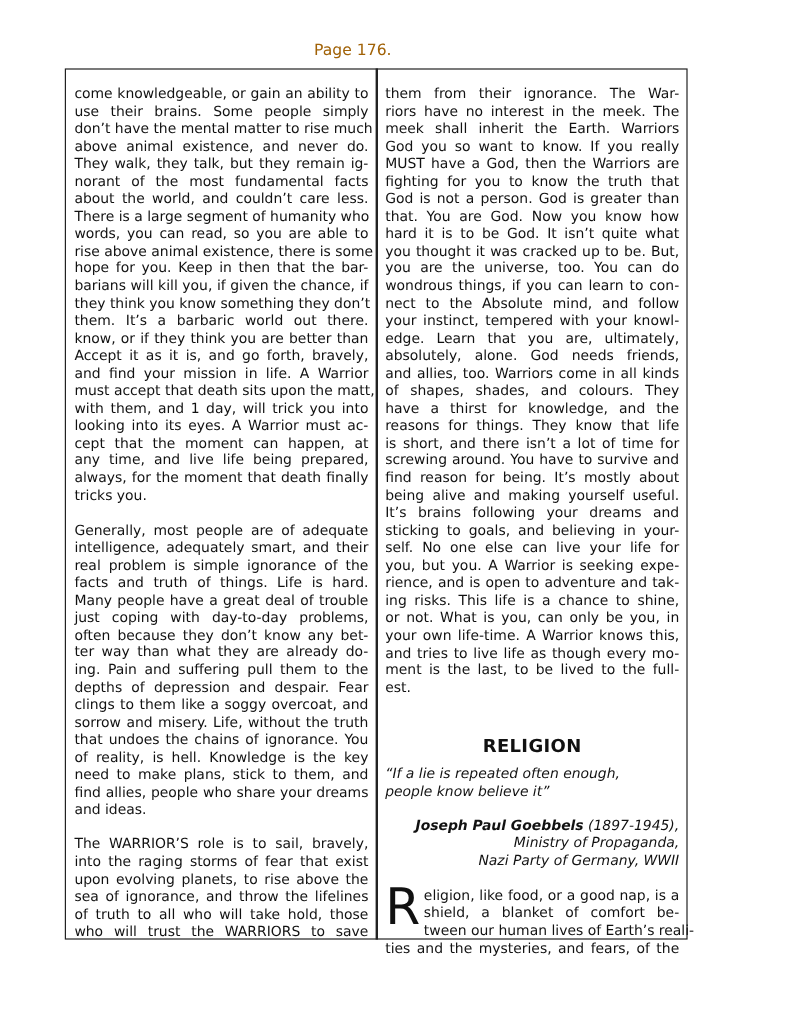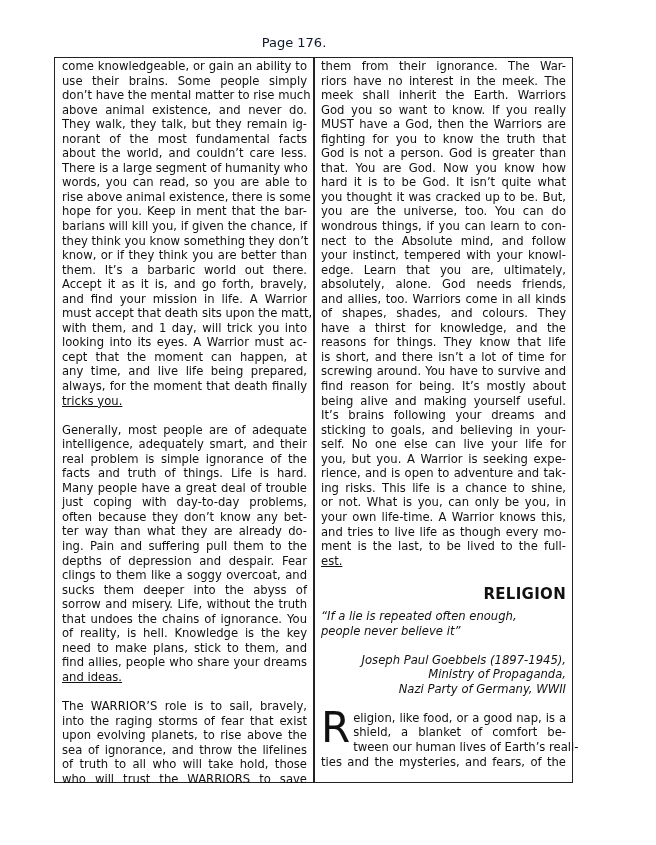--- a/index.html
+++ b/index.html
@@ -1,34 +1,34 @@
 <!DOCTYPE html>
 <html><head>
 <meta charset="utf-8">
 <style>
   html, body { margin:0; padding:0; background:#ffffff; }
   body { width:656px; height:845px; position:relative; overflow:hidden;
          font-family:"DejaVu Sans", "Liberation Sans", sans-serif; color:#111; }
   .page-title { position:absolute; left:0; width:588px; top:35px; text-align:center;
-                font-size:13px; color:#0f172a; }
+                font-size:13px; color:#a16207; }
   .frame { position:absolute; left:54px; top:57px; width:519px; height:726px;
            border:1.5px solid #222; box-sizing:border-box; }
   .divider { position:absolute; left:313px; top:57px; width:1.5px; height:726px; background:#222; }
-  .col { position:absolute; top:59px; font-size:11.6px; line-height:14.55px;
+  .col { position:absolute; top:71px; font-size:11.6px; line-height:14.55px;
          text-align:justify; }
   .col-left { left:62px; width:245px; }
   .col-right { left:321px; width:245px; }
   .line { display:block; white-space:nowrap; text-align:justify; text-align-last:justify; }
-  .line.last { text-align-last:left;text-decoration:underline; }
+  .line.last { text-align-last:left; }
   .gap { display:block; height:14.5px; }
-  .heading { display:block; text-align:right; font-weight:bold; font-size:15px;
-             margin-top:4px; margin-bottom:8px; letter-spacing:0.3px; }
+  .heading { display:block; text-align:center; font-weight:bold; font-size:15px;
+             margin-top:20px; margin-bottom:8px; letter-spacing:0.3px; }
   .quote { display:block; text-align:left; font-style:italic; }
   .attrib { display:block; text-align:right; font-style:italic; }
-  .attrib b { font-style:italic; font-weight:normal; }
+  .attrib b { font-style:italic; font-weight:bold; }
   .dropcap-wrap { position:relative; }
   .dropcap { float:left; font-size:42px; line-height:32px; margin-right:3px; margin-top:1px;
              font-family:"DejaVu Sans", sans-serif; }
 </style>
 </head>
 <body>
 
 <div class="page-title">Page 176.</div>
 
 <div class="frame"></div>
@@ -39,25 +39,25 @@
     <span class="line">come knowledgeable, or gain an ability to</span>
     <span class="line">use their brains.  Some people simply</span>
     <span class="line">don’t have the mental matter to rise much</span>
     <span class="line">above animal existence, and never do.</span>
     <span class="line">They walk, they talk, but they remain ig-</span>
     <span class="line">norant  of the most fundamental  facts</span>
     <span class="line">about  the world, and couldn’t care less.</span>
     <span class="line">There is a large segment of humanity who</span>
     <span class="line">words, you  can read, so you are able to</span>
     <span class="line">rise above animal existence, there is some</span>
-    <span class="line">hope for you.  Keep in ment that the bar-</span>
+    <span class="line">hope for you.  Keep in then that the bar-</span>
     <span class="line">barians will kill you, if given the chance, if</span>
     <span class="line">they think you know something they don’t</span>
+    <span class="line">them.  It’s a barbaric world out there.</span>
     <span class="line">know, or if they think you are better than</span>
-    <span class="line">them.  It’s a barbaric world out there.</span>
     <span class="line">Accept  it as it  is, and go forth, bravely,</span>
     <span class="line">and find your mission in life.  A Warrior</span>
     <span class="line">must accept that death sits upon the matt,</span>
     <span class="line">with them, and 1 day, will  trick you  into</span>
     <span class="line">looking into its eyes.  A Warrior must ac-</span>
     <span class="line">cept  that  the moment can happen, at</span>
     <span class="line">any time, and  live life being prepared,</span>
     <span class="line">always, for the moment that death finally</span>
     <span class="line last">tricks you.</span>
   </div>
@@ -67,21 +67,20 @@
     <span class="line">intelligence,  adequately smart, and their</span>
     <span class="line">real problem is simple ignorance of the</span>
     <span class="line">facts and truth of things.  Life is hard.</span>
     <span class="line">Many people have a great deal of trouble</span>
     <span class="line">just  coping  with day-to-day  problems,</span>
     <span class="line">often because they don’t  know any bet-</span>
     <span class="line">ter way than what  they are already do-</span>
     <span class="line">ing.  Pain and suffering pull them to the</span>
     <span class="line">depths of depression and despair.  Fear</span>
     <span class="line">clings to them like a soggy  overcoat,  and</span>
-    <span class="line">sucks  them deeper  into  the abyss of</span>
     <span class="line">sorrow and misery.  Life, without the truth</span>
     <span class="line">that undoes the chains of ignorance.  You</span>
     <span class="line">of reality, is hell.  Knowledge is the  key</span>
     <span class="line">need to make plans, stick to them, and</span>
     <span class="line">find allies, people who share your dreams</span>
     <span class="line last">and  ideas.</span>
   </div>
   <span class="gap"></span>
   <div>
     <span class="line">The WARRIOR’S  role is to sail, bravely,</span>
@@ -130,21 +129,21 @@
     <span class="line">and tries to live life as though every mo-</span>
     <span class="line">ment is the last, to be  lived to the full-</span>
     <span class="line last">est.</span>
   </div>
 
   <span class="gap"></span>
   <span class="heading">RELIGION</span>
 
   <div>
     <span class="quote">“If a lie is repeated often enough,</span>
-    <span class="quote">people never believe it”</span>
+    <span class="quote">people know believe it”</span>
   </div>
   <span class="gap"></span>
   <div>
     <span class="attrib"><b>Joseph Paul Goebbels</b><span> (1897-1945),</span></span>
     <span class="attrib">Ministry of Propaganda,</span>
     <span class="attrib">Nazi Party of Germany, WWII</span>
   </div>
   <span class="gap"></span>
 
   <div class="dropcap-wrap">

